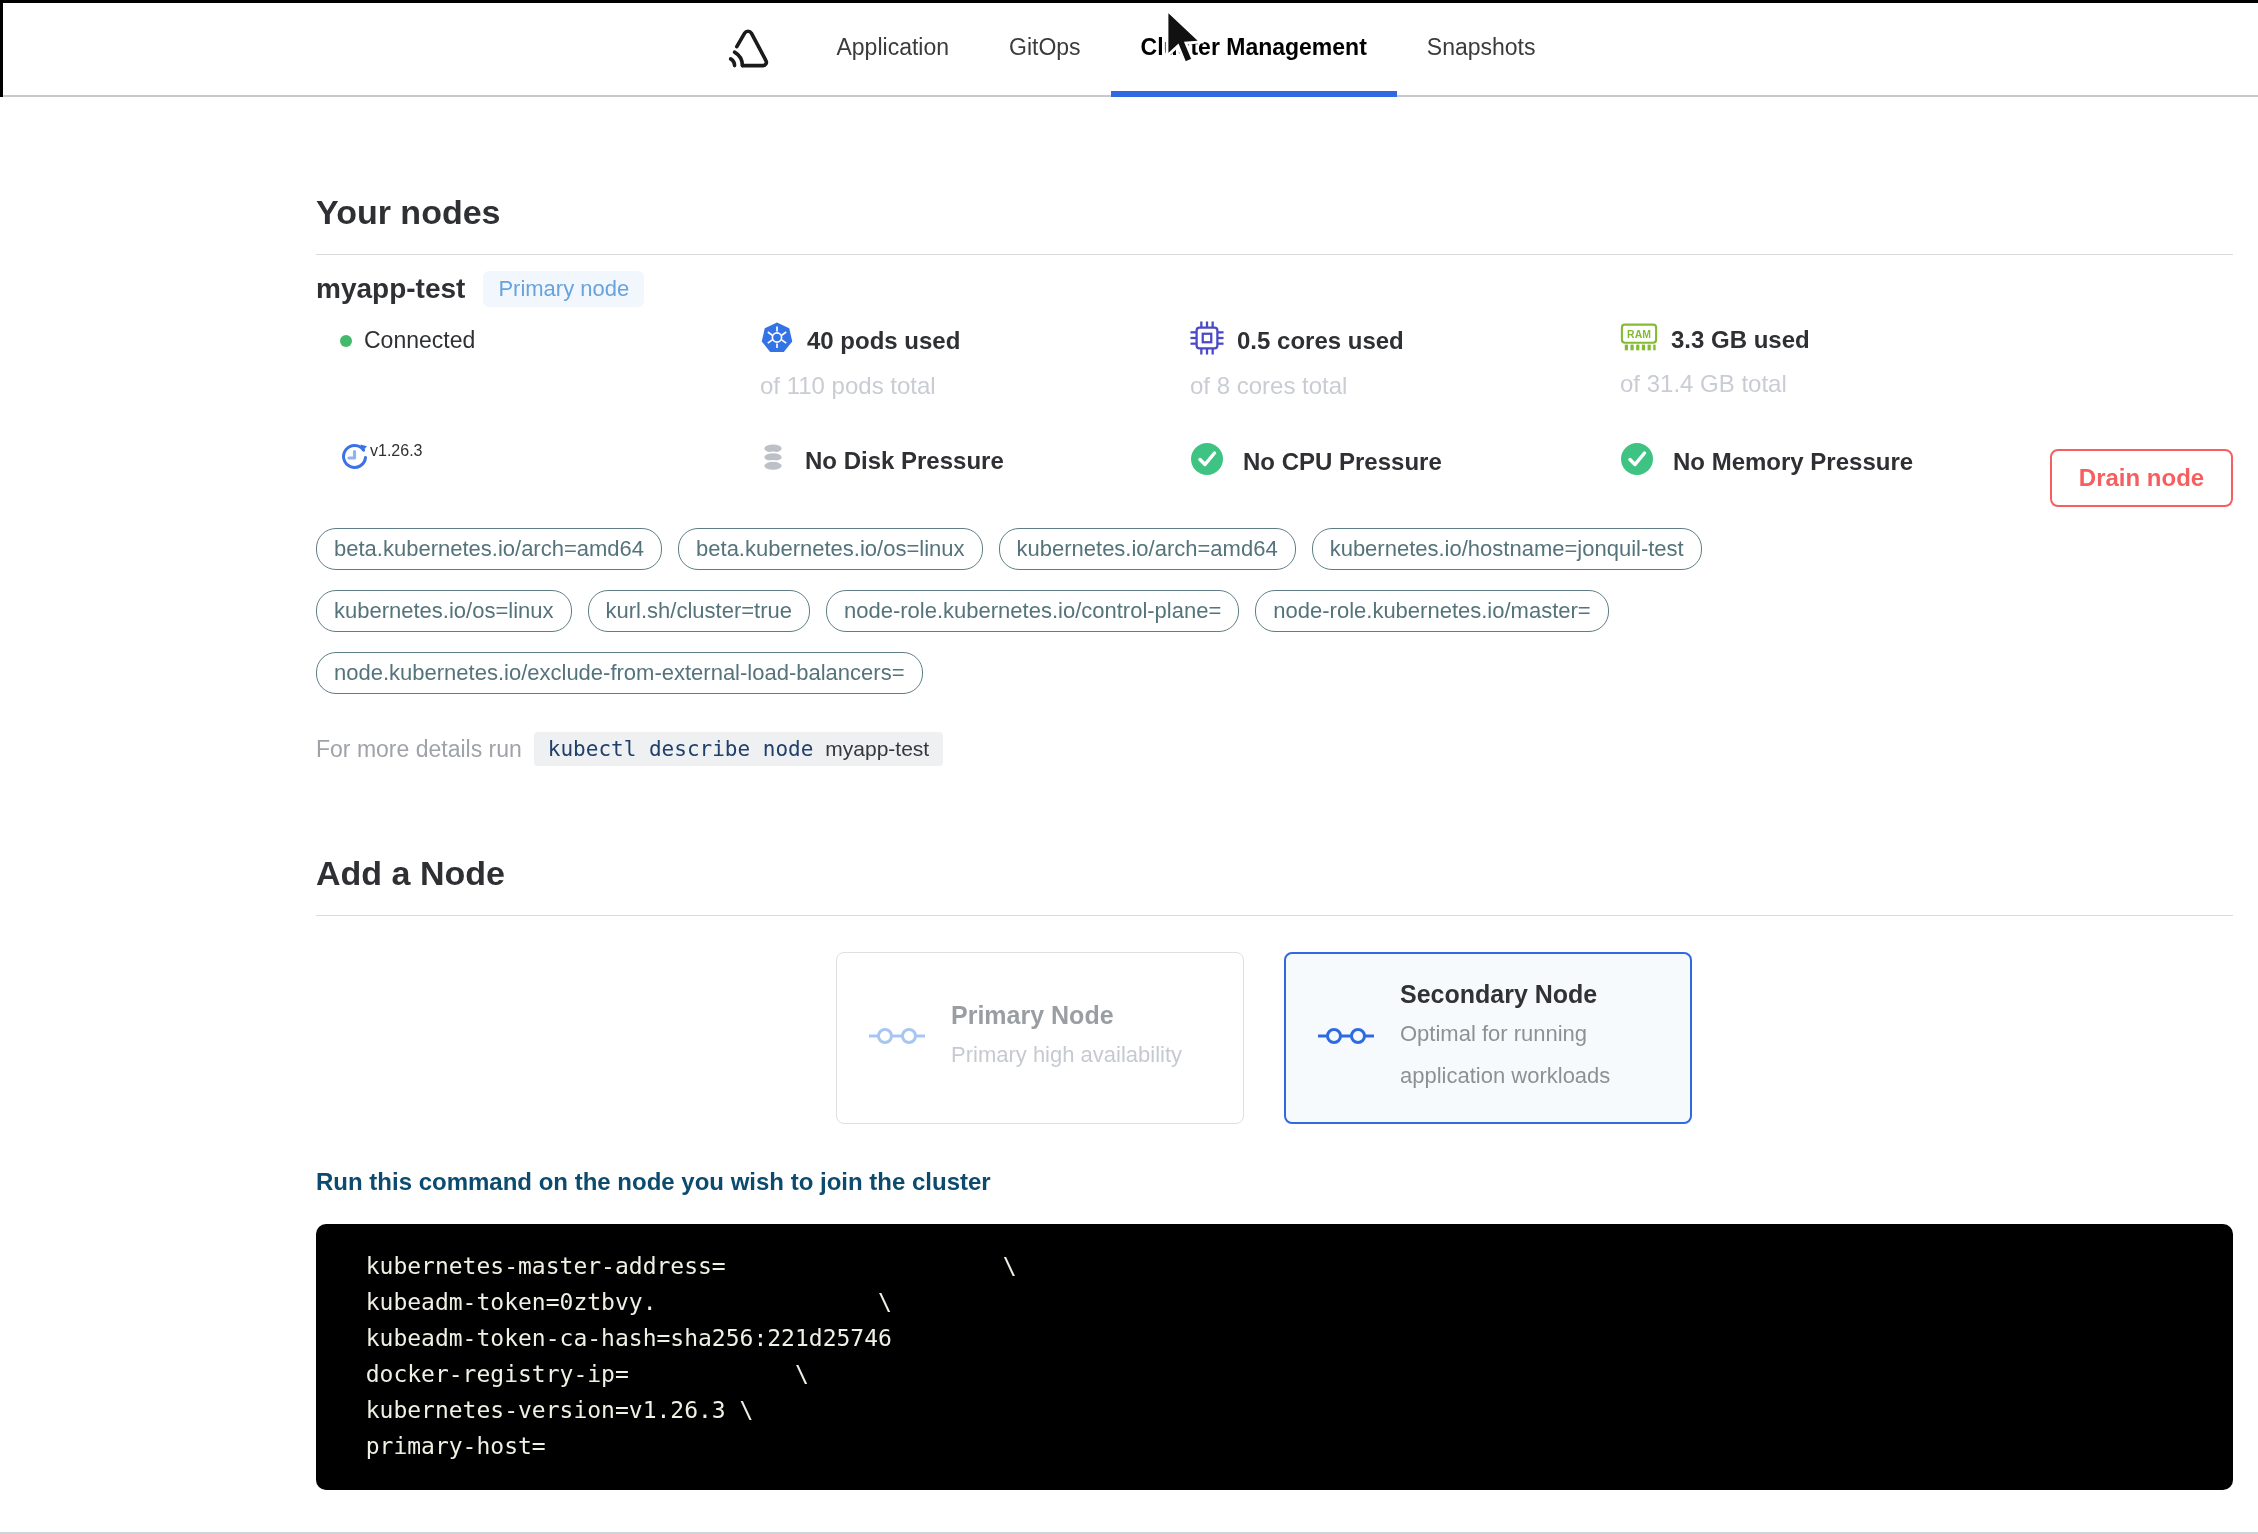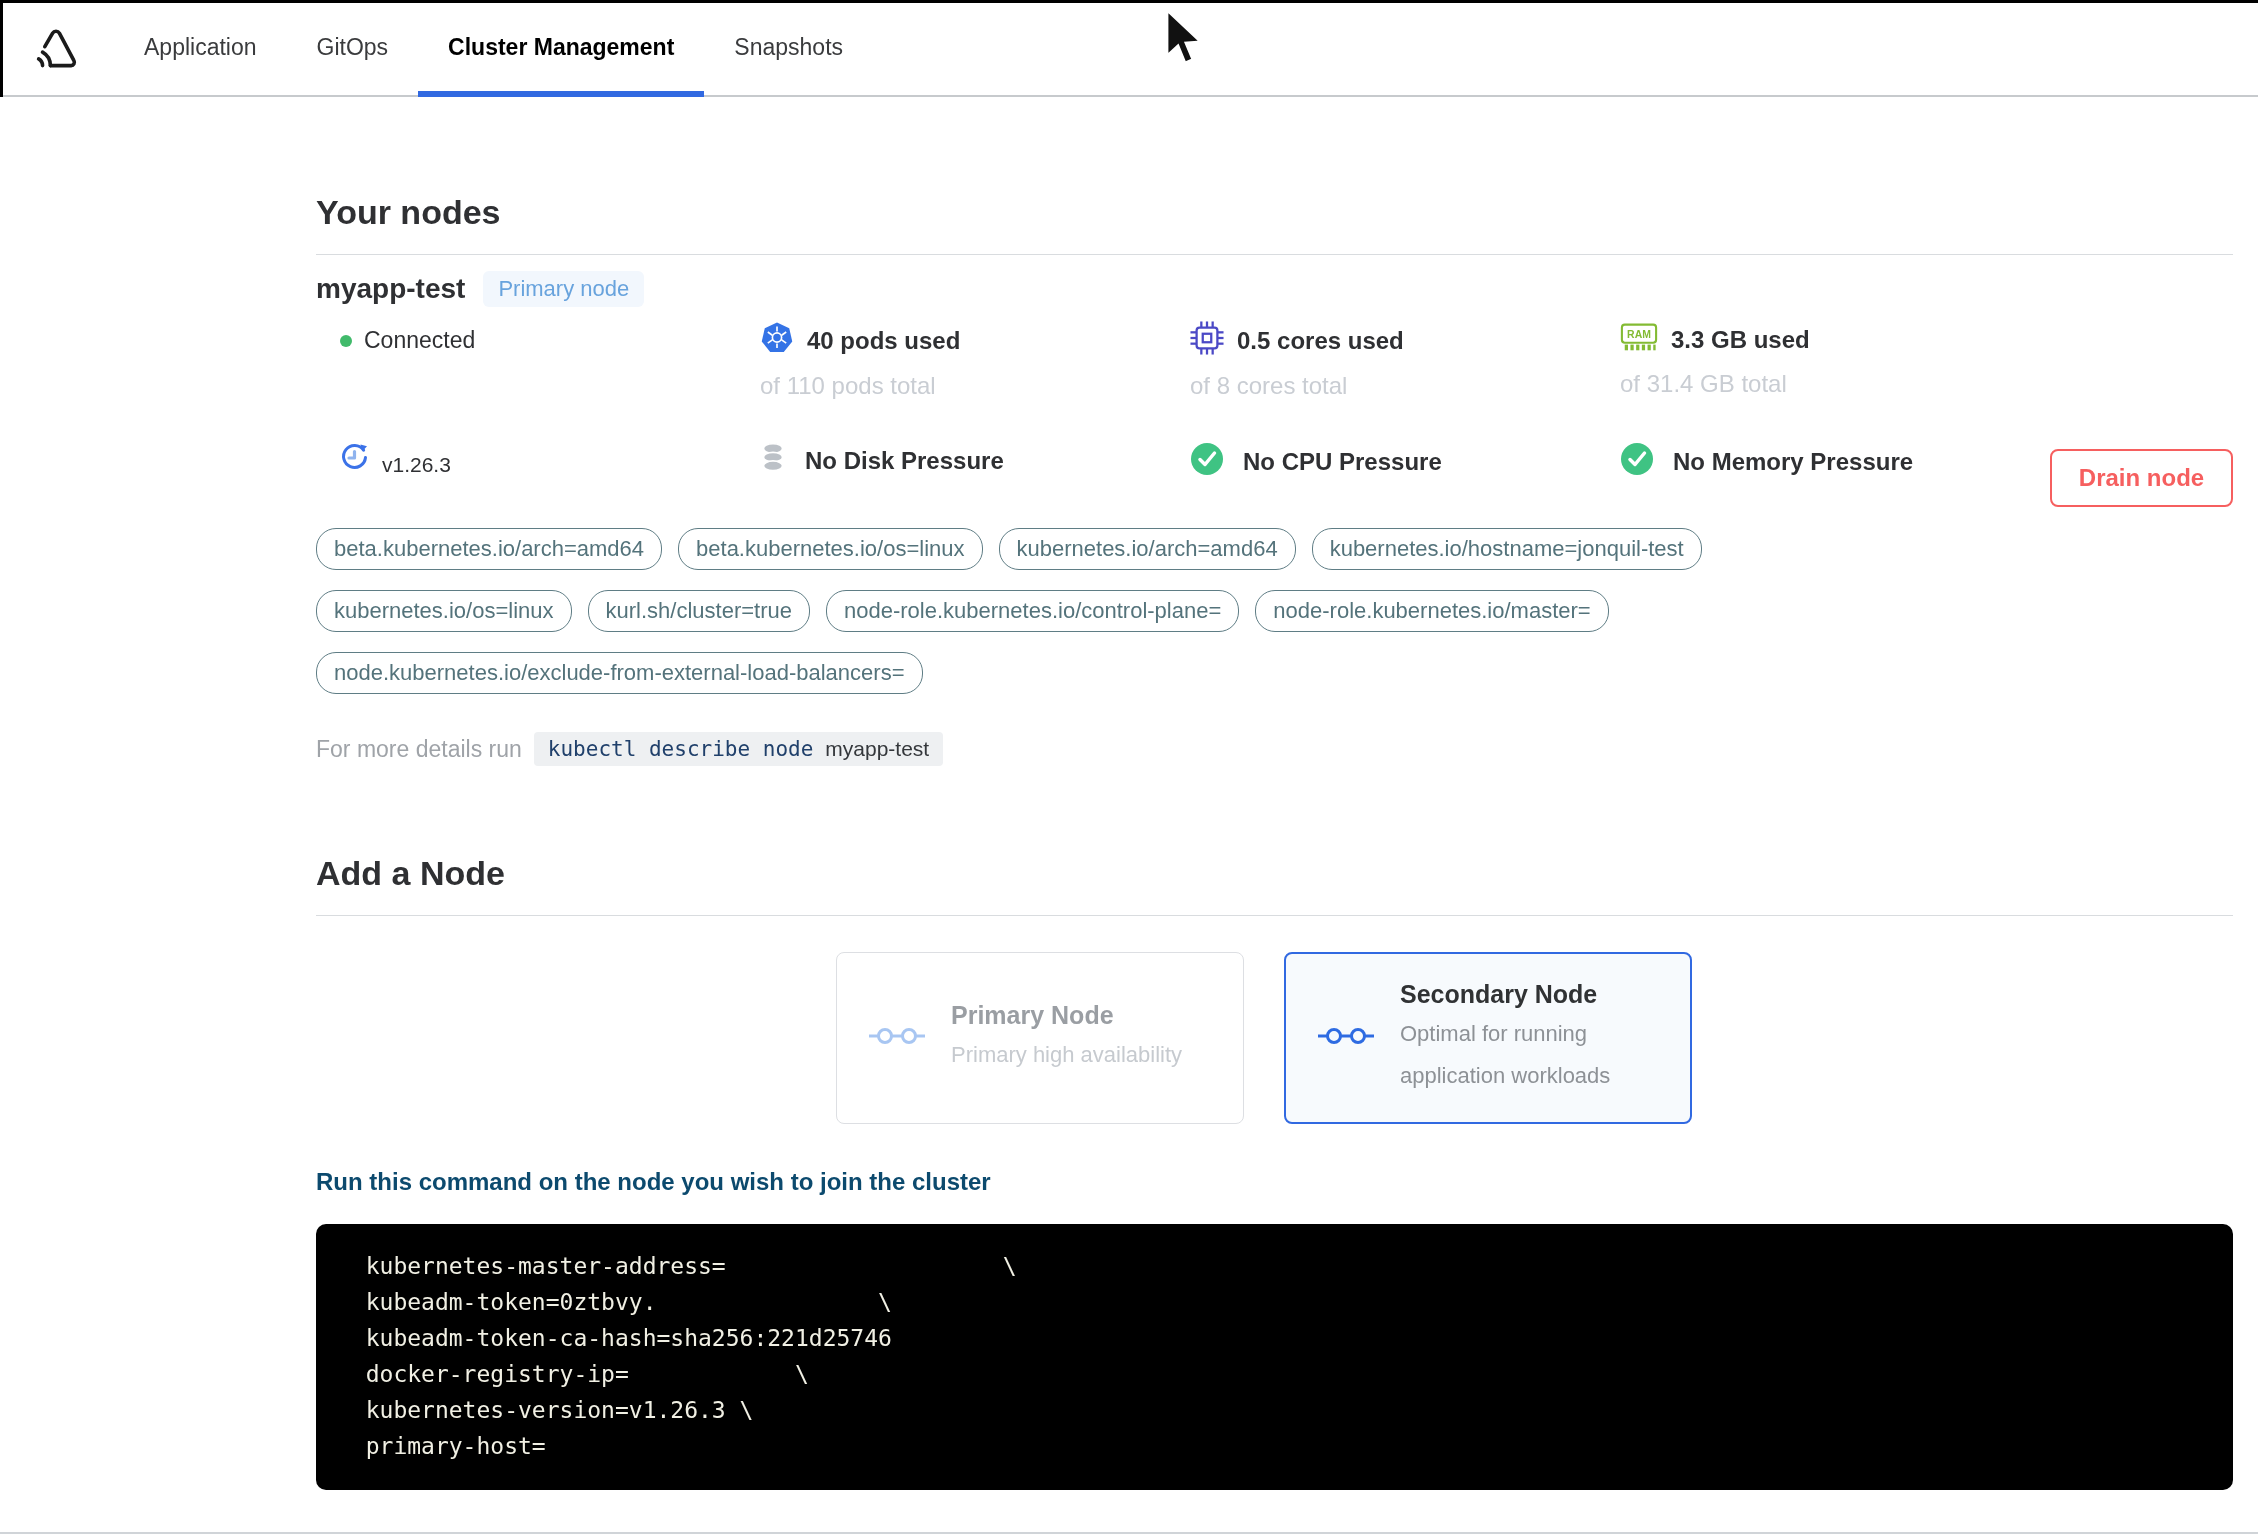--- a/index.html
+++ b/index.html
@@ -3,21 +3,21 @@
 <meta charset="utf-8">
 <style>
   * { margin:0; padding:0; box-sizing:border-box; }
   html,body { background:#ffffff; }
   body { font-family:"Liberation Sans", sans-serif; color:#2f3033; }
   .page { position:relative; width:2258px; height:1534px; background:#fff; overflow:hidden; border-bottom:2px solid #d0d4d8; }
   .top-edge { position:absolute; top:0; left:0; width:100%; height:3px; background:#000; z-index:6; }
   .left-edge { position:absolute; top:0; left:0; width:3px; height:97px; background:#000; z-index:7; }
 
   
-  .nav { position:relative; display:flex; align-items:center; height:97px; border-bottom:2px solid #c7cacd; padding-left:28px; background:#fff; }
+  .nav { position:relative; display:flex; align-items:center; height:97px; border-bottom:2px solid #c7cacd; padding-left:28px; background:#fff;justify-content:center; }
   .logo { margin-right:30px; display:flex; align-items:center; }
   .tab { position:relative; height:100%; display:flex; align-items:center; padding:0 30px; font-size:23px; font-weight:500; color:#3a3b3d; cursor:pointer; }
   .tab.active { font-weight:700; color:#000000; }
   .tab.active::after { content:""; position:absolute; left:0; right:0; bottom:-2px; height:6px; background:#3169e1; }
 
   .cursor { position:absolute; left:1163px; top:8px; z-index:9; }
 
   
   .content { padding-left:316px; padding-right:25px; }
   .section-title { font-size:34px; font-weight:700; color:#2f3033; }
@@ -28,21 +28,21 @@
   .node-head { display:flex; align-items:center; gap:18px; }
   .node-name { font-size:28px; font-weight:700; color:#2f3033; }
   .badge { font-size:22px; color:#68a3dd; background:#f2f7fd; padding:5px 15px; border-radius:6px; font-weight:500; }
 
   .grid { display:grid; grid-template-columns:420px 430px 430px 1fr; padding-left:24px; margin-top:14px; row-gap:42px; align-items:start; }
   .stat-main { display:flex; align-items:center; gap:13px; font-size:24px; font-weight:600; color:#2f3033; }
   .stat-sub { margin-top:11px; font-size:24px; font-weight:500; color:#c9cdd3; }
   .cond { display:flex; align-items:center; gap:19px; font-size:24px; font-weight:600; color:#2f3033; }
   .connected { display:flex; align-items:center; gap:12px; font-size:23px; color:#2f3033; padding-top:6px; }
   .dot { width:12px; height:12px; border-radius:50%; background:#41ba6b; }
-  .version { display:flex; align-items:flex-end; gap:12px; font-size:21px; color:#2f3033; }
+  .version { display:flex; align-items:flex-start; gap:0; font-size:16px; color:#2f3033; }
 
   .chips { display:flex; flex-wrap:wrap; gap:20px 16px; margin-top:46px; max-width:1600px; }
   .chip { border:1px solid #5f7d85; color:#54737b; border-radius:20px; padding:7px 17px; font-size:22px; font-weight:500; white-space:nowrap; }
 
   .details { margin-top:38px; font-size:23px; color:#9fa3a8; display:flex; align-items:center; gap:12px; }
   .code { background:#eef0f2; border-radius:4px; padding:5px 14px; font-family:"DejaVu Sans Mono", monospace; font-size:21px; color:#20406b; display:inline-flex; align-items:center; gap:12px; }
   .code .nodename { font-family:"Liberation Sans", sans-serif; color:#34373b; }
 
   .drain { position:absolute; top:178px; right:0; width:183px; height:58px; border:2px solid #f65f5f; border-radius:8px; background:#fff; color:#f65f5f; font-weight:700; font-size:24px; display:flex; align-items:center; justify-content:center; cursor:pointer; }
 

